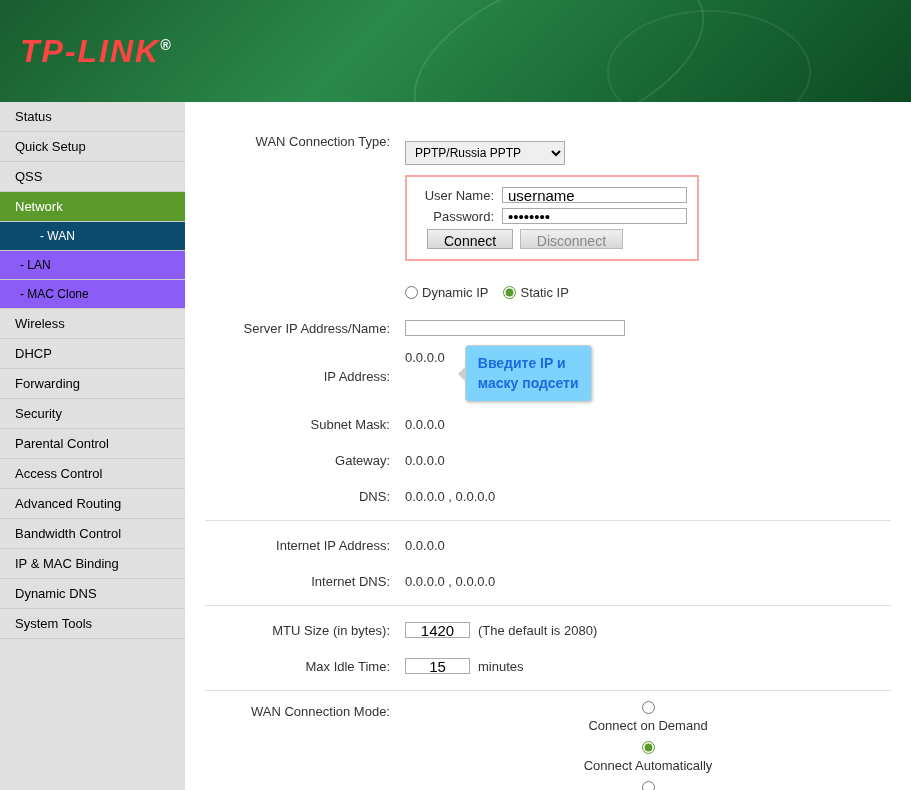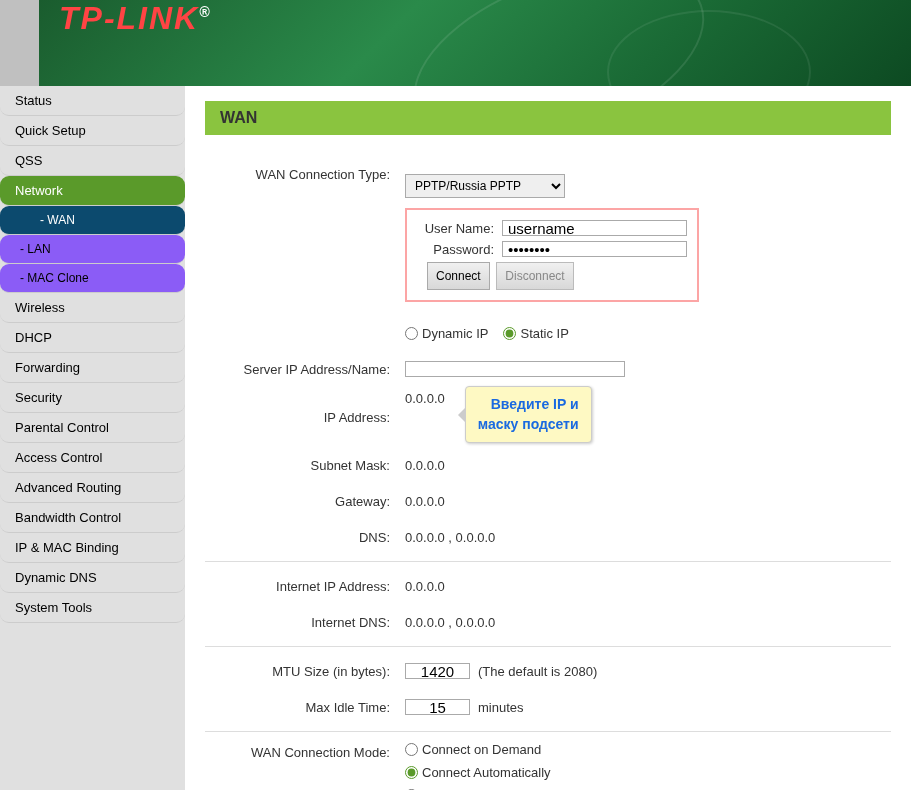--- a/index.html
+++ b/index.html
@@ -2,28 +2,27 @@
 <html><head>
   <meta charset="utf-8">
   <style>
     * { margin: 0; padding: 0; box-sizing: border-box; }
     body { font-family: Arial, sans-serif; font-size: 13px; background: #c0c0c0; width: 911px; min-height: 790px; display: flex; flex-direction: column; }
     
     
     .header {
       background: #1a7a3c;
       background: linear-gradient(135deg, #1a5c2e 0%, #2a8a4a 40%, #1a6a35 70%, #0d4a22 100%);
-      height: 86px;
-      display: flex;
-      align-items: flex-start;
+      height: 102px;
+      display: flex;
+      align-items: center;
       justify-content: space-between;
       padding: 0 20px;
       position: relative;
       overflow: hidden;
-      margin-left: 39px;
     }
     .header::before {
       content: '';
       position: absolute;
       right: 200px;
       top: -20px;
       width: 300px;
       height: 150px;
       border-radius: 50%;
       border: 2px solid rgba(255,255,255,0.1);
@@ -76,21 +75,20 @@
       flex-shrink: 0;
     }
     .sidebar-item {
       display: block;
       padding: 7px 15px;
       color: #000;
       text-decoration: none;
       font-size: 13px;
       cursor: pointer;
       border-bottom: 1px solid #ccc;
-      border-radius: 9px;
     }
     .sidebar-item.active {
       background: #5a9a2a;
       color: white;
     }
     .sidebar-item.sub {
       padding-left: 20px;
       background: #8b5cf6;
       font-size: 12px;
     }
@@ -169,27 +167,27 @@
       padding: 2px 5px;
       font-size: 12px;
       height: 24px;
       min-width: 160px;
       border: 1px solid #aaa;
       margin-top: 24px;
     }
     
     
     .btn {
-      padding: 3px 8px;
-      font-size: 12px;
+      padding: 3px 16px;
+      font-size: 14px;
       border: 1px solid #aaa;
       background: linear-gradient(to bottom, #f0f0f0, #d8d8d8);
       cursor: pointer;
       margin-right: 3px;
-      height: 28px;
+      height: 20px;
     }
     
     
     .radio-group {
       display: flex;
       align-items: center;
       gap: 15px;
     }
     .radio-item {
       display: flex;
@@ -210,32 +208,32 @@
     .mtu-input {
       width: 65px;
       height: 24px;
       border: 1px solid #aaa;
       padding: 2px 5px;
       text-align: center;
     }
     
     
     .tooltip-balloon {
-      background: #fef9c3;
+      background: #7dd3fc;
       border: 1px solid #ccc;
       border-radius: 4px;
       padding: 8px 12px;
       color: #1a6ae0;
       font-size: 14px;
       font-weight: bold;
       display: inline-block;
       margin-left: 15px;
       position: relative;
       box-shadow: 1px 1px 3px rgba(0,0,0,0.2);
-      text-align: right;
+      text-align: left;
       line-height: 1.4;
     }
     .tooltip-balloon::before {
       content: '';
       position: absolute;
       left: -8px;
       top: 50%;
       transform: translateY(-50%);
       border: 8px solid transparent;
       border-right-color: #ccc;
@@ -249,20 +247,21 @@
       margin: 10px 0;
     }
     
     .radio-vertical {
       display: flex;
       flex-direction: column;
       gap: 8px;
     }
     .radio-vertical .radio-item {
       font-size: 13px;
+      flex-direction: column;
     }
     
     input[type="radio"] {
       accent-color: #5a9a2a;
     }
   </style>
 </head>
 <body>
 
 <div class="header">
@@ -289,21 +288,20 @@
     <div class="sidebar-item">Access Control</div>
     <div class="sidebar-item">Advanced Routing</div>
     <div class="sidebar-item">Bandwidth Control</div>
     <div class="sidebar-item">IP &amp; MAC Binding</div>
     <div class="sidebar-item">Dynamic DNS</div>
     <div class="sidebar-item">System Tools</div>
   </nav>
 
   <div class="content">
 
-    <div class="page-title">WAN</div>
 
     <div class="form-row">
       <div class="form-label">WAN Connection Type:</div>
       <div class="form-value">
         <select class="wan-type-select">
           <option>PPTP/Russia PPTP</option>
           <option>Dynamic IP</option>
           <option>Static IP</option>
           <option>PPPoE/Russia PPPoE</option>
           <option>L2TP/Russia L2TP</option>

